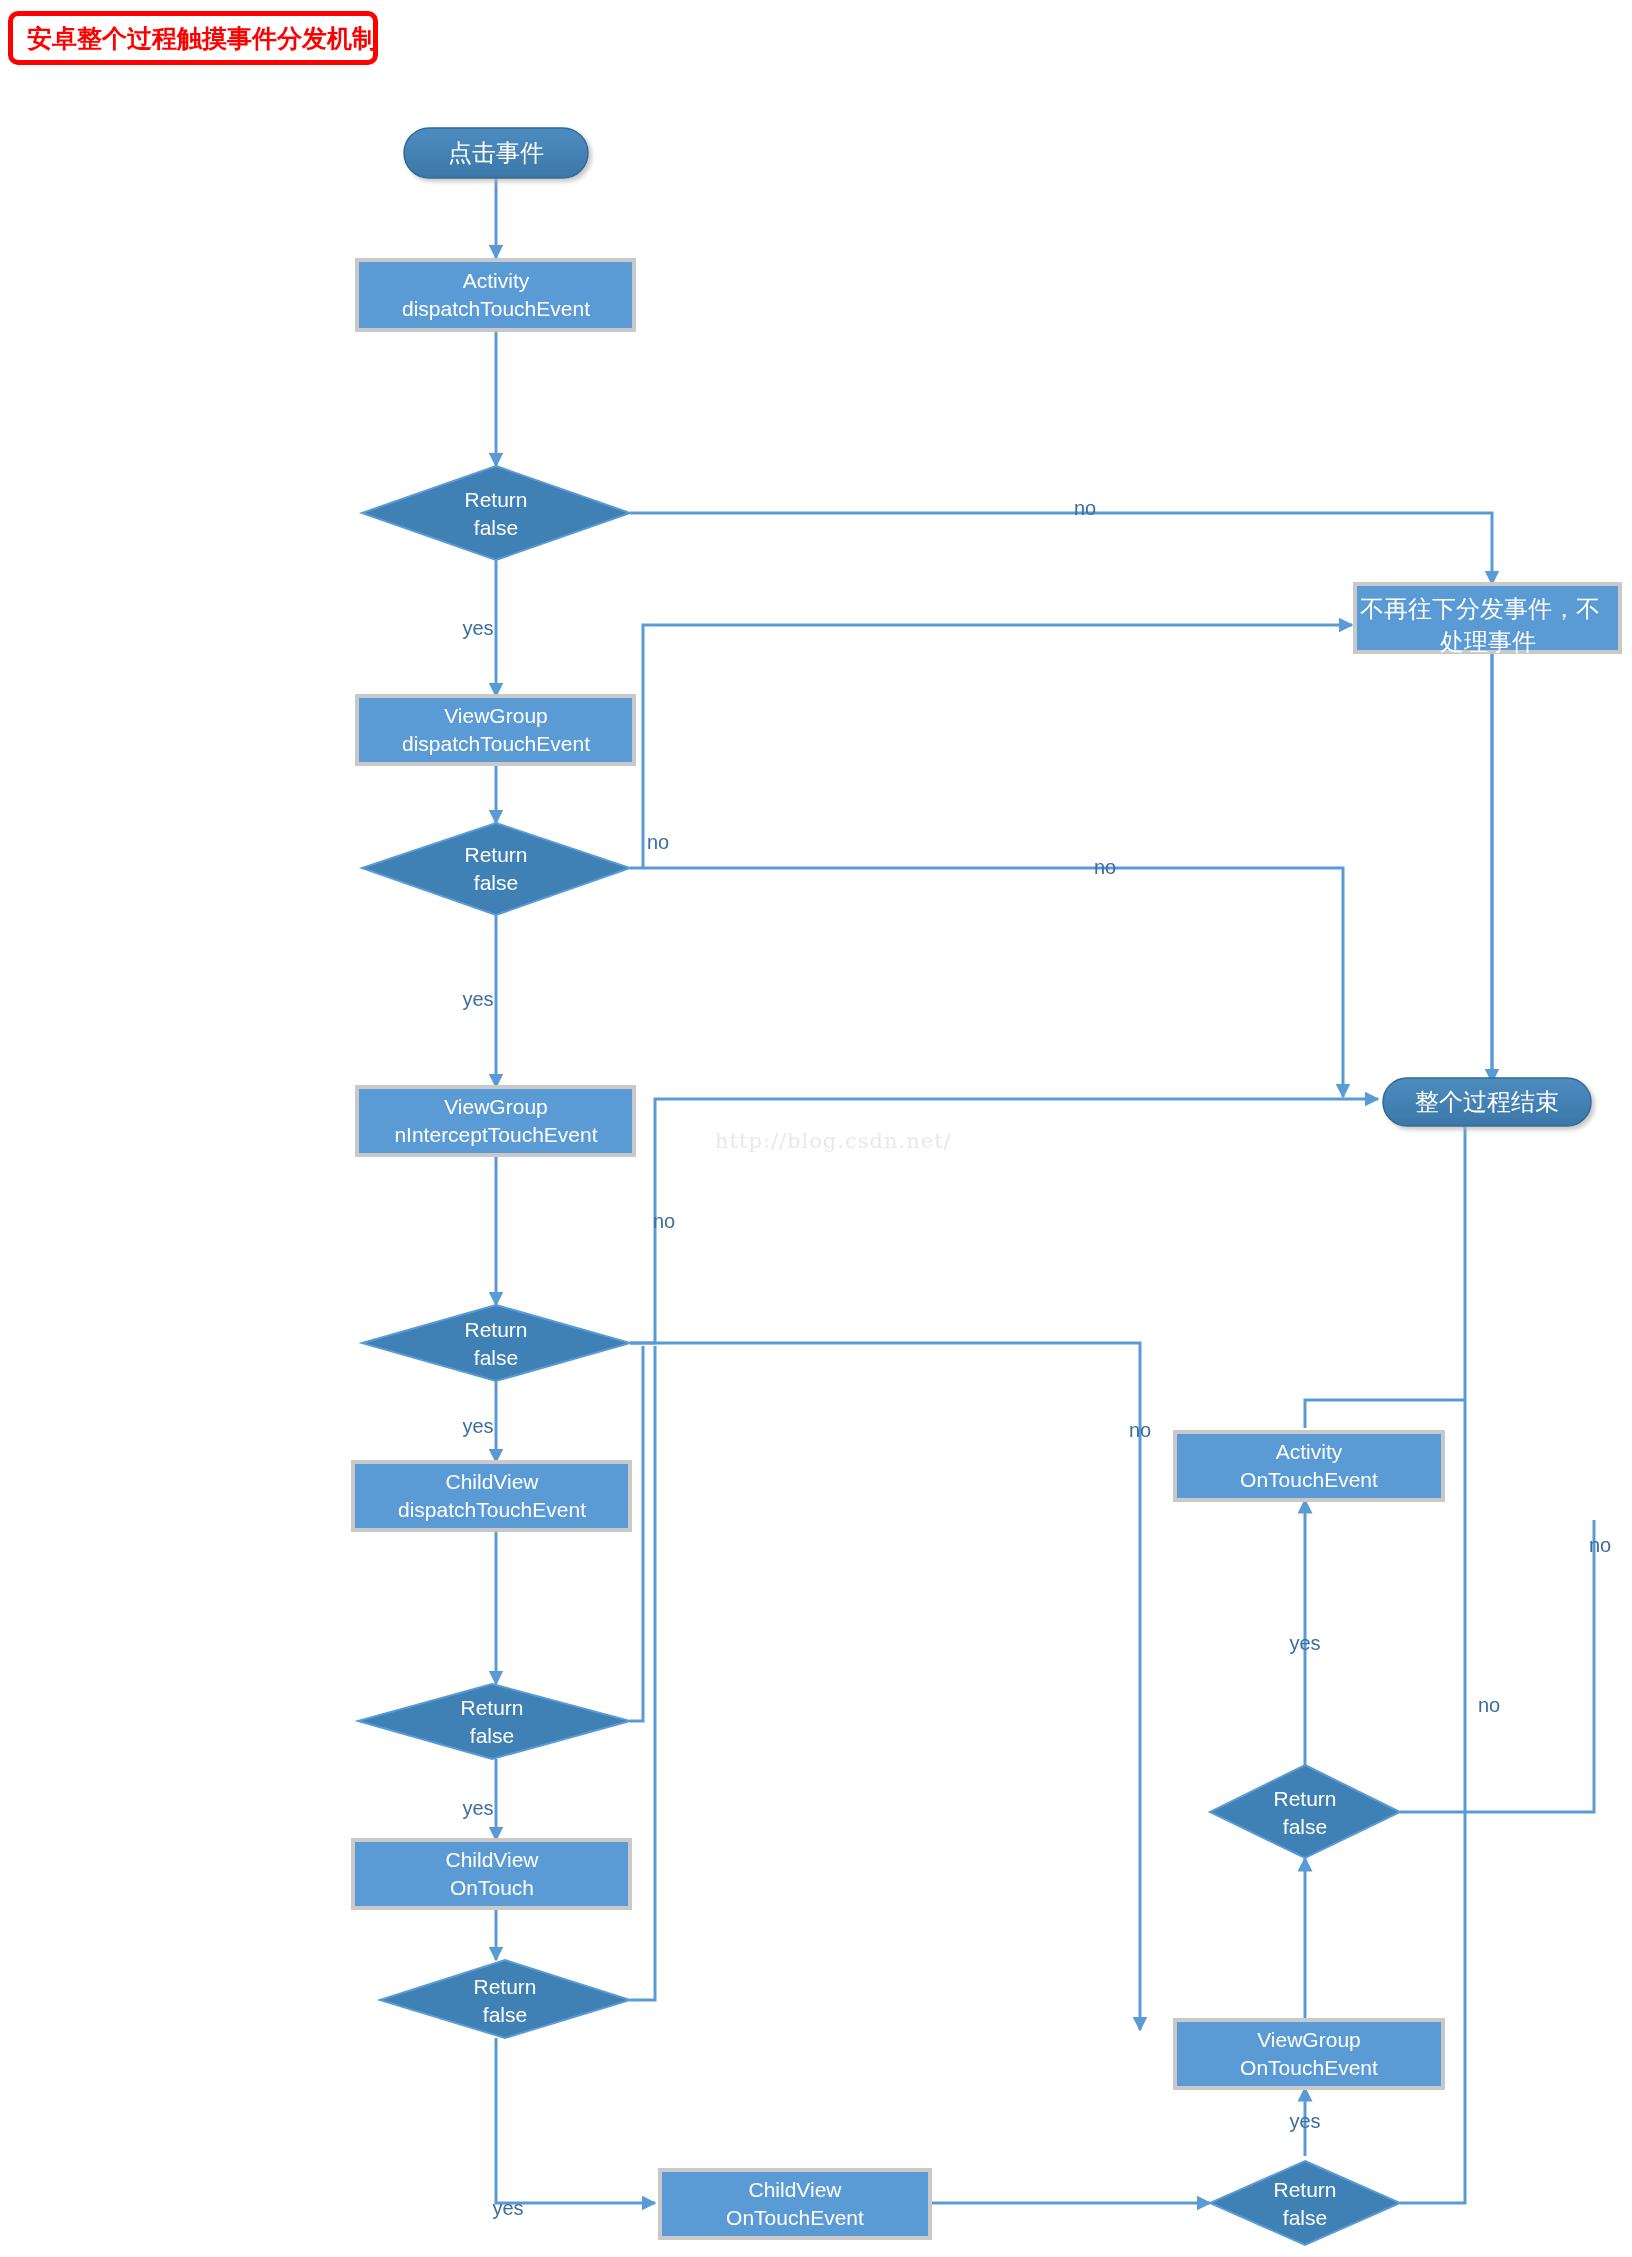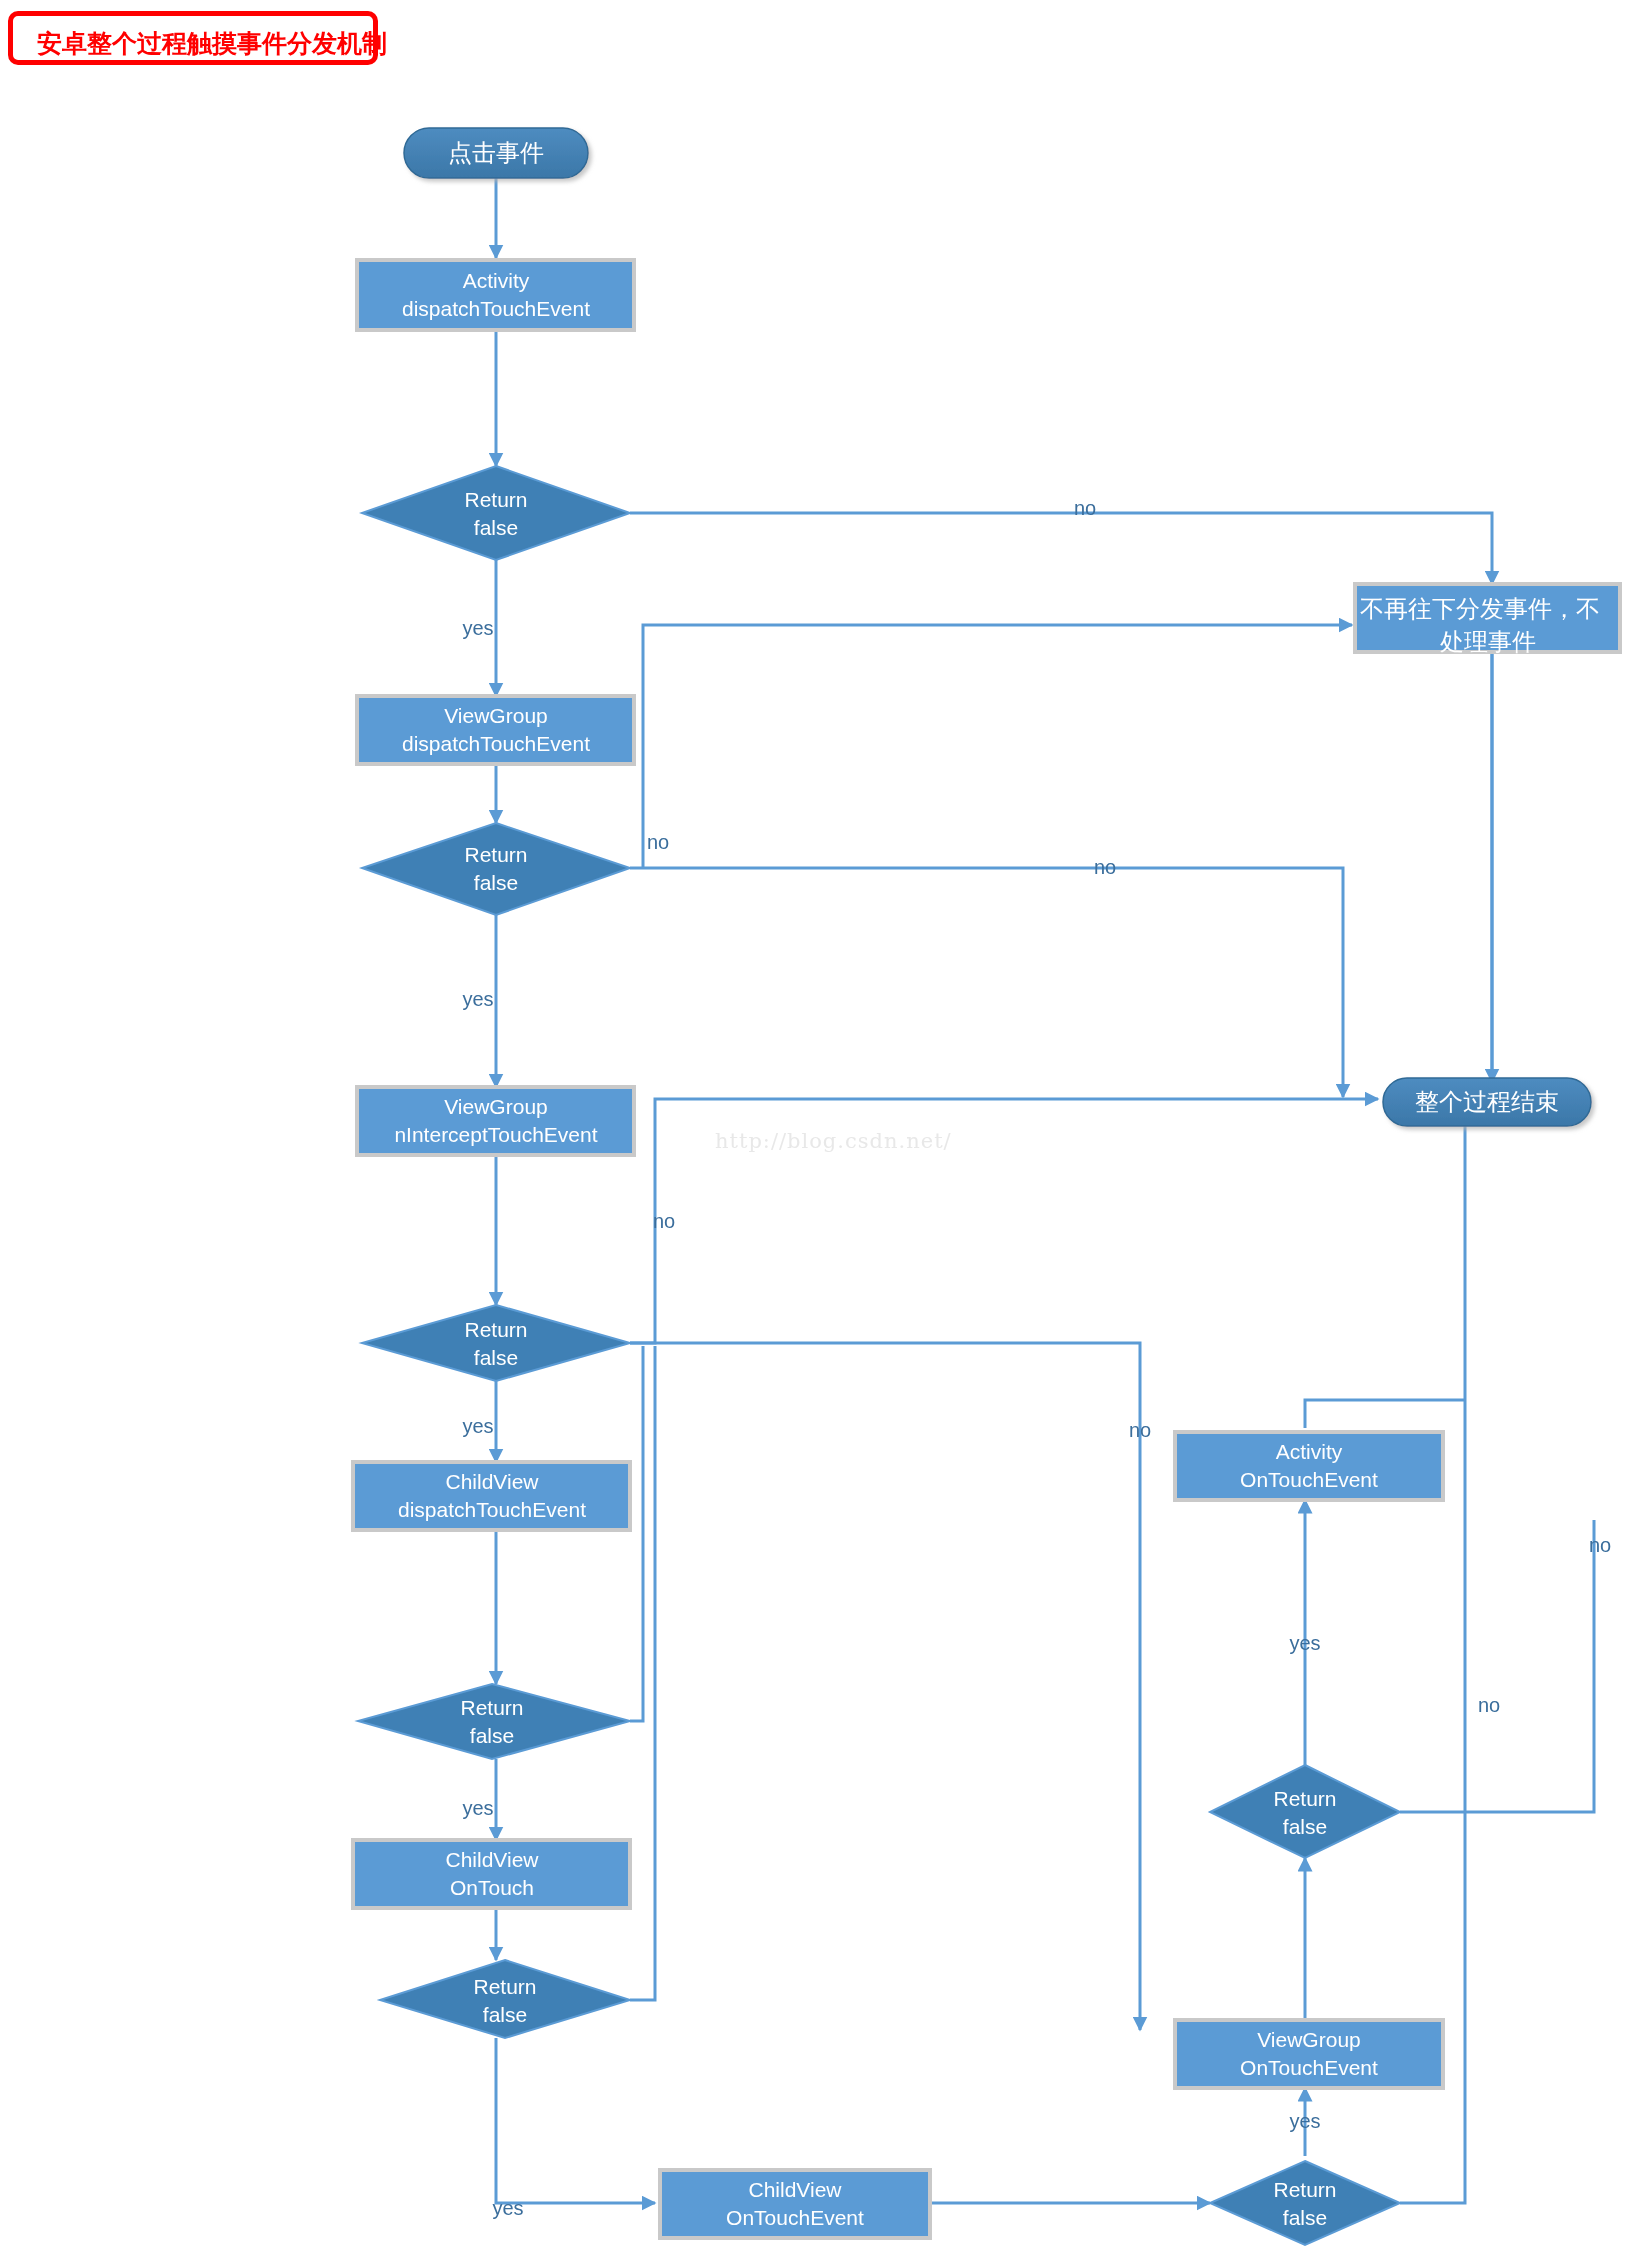--- a/index.html
+++ b/index.html
@@ -26,22 +26,22 @@
     position: absolute;
     left: 8px;
     top: 11px;
     width: 370px;
     height: 54px;
     border: 5px solid #FF0000;
     border-radius: 10px;
     background: #ffffff;
     box-sizing: border-box;
     display: flex;
-    align-items: flex-end;
-    padding-left: 24px;
+    align-items: center;
+    padding-left: 14px;
   }
   .title-text {
     color: #FF0000;
     font-family: "DejaVu Sans", sans-serif;
     font-size: 25px;
     font-weight: 700;
     letter-spacing: 0px;
     white-space: nowrap;
   }
   svg text {

